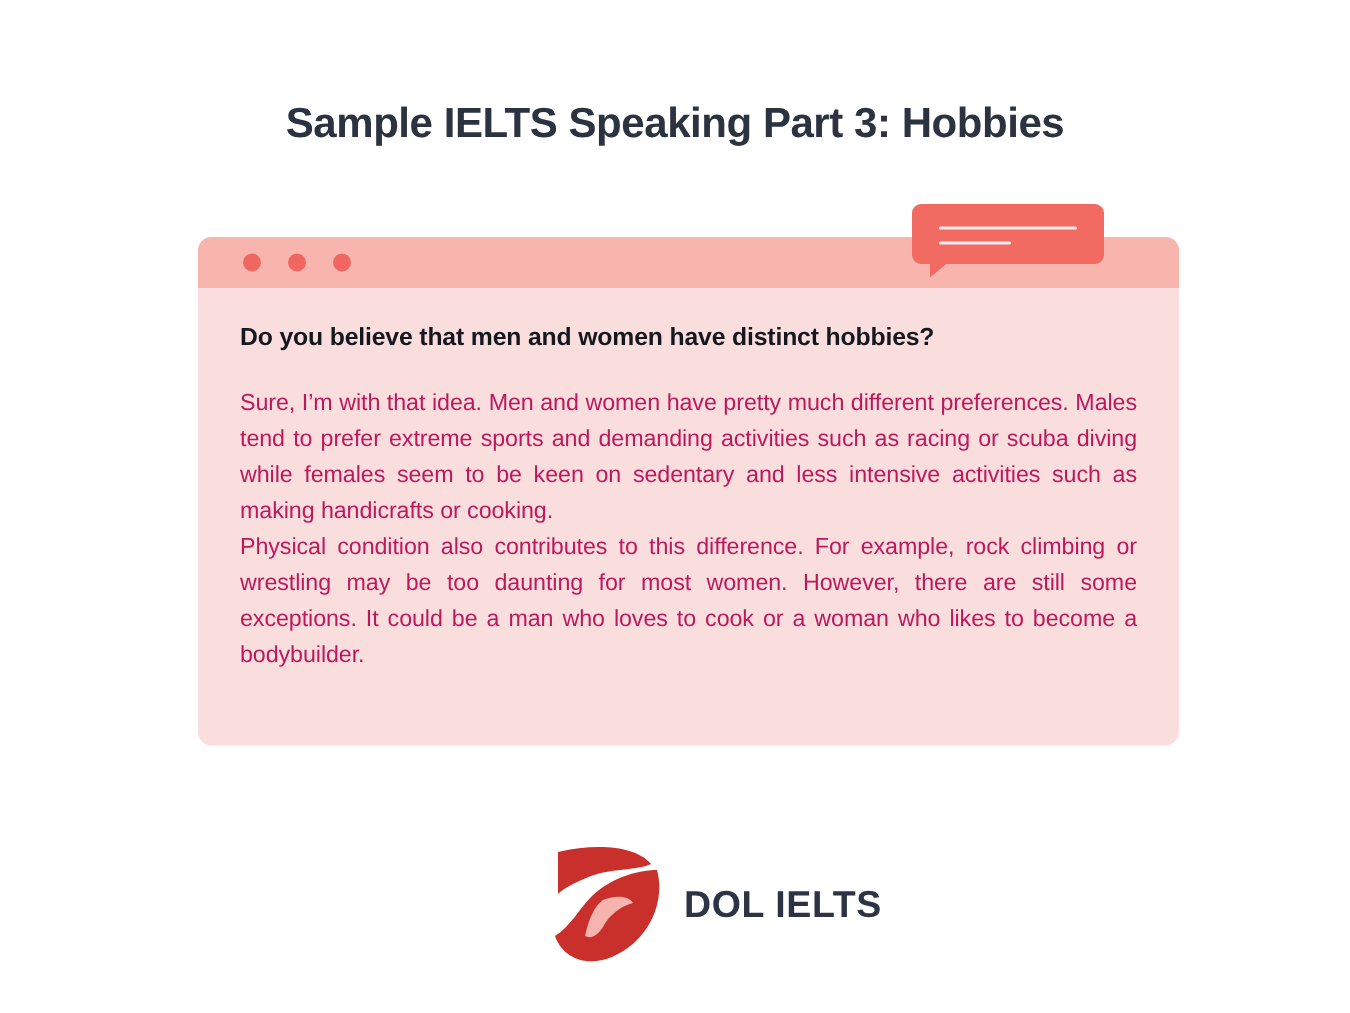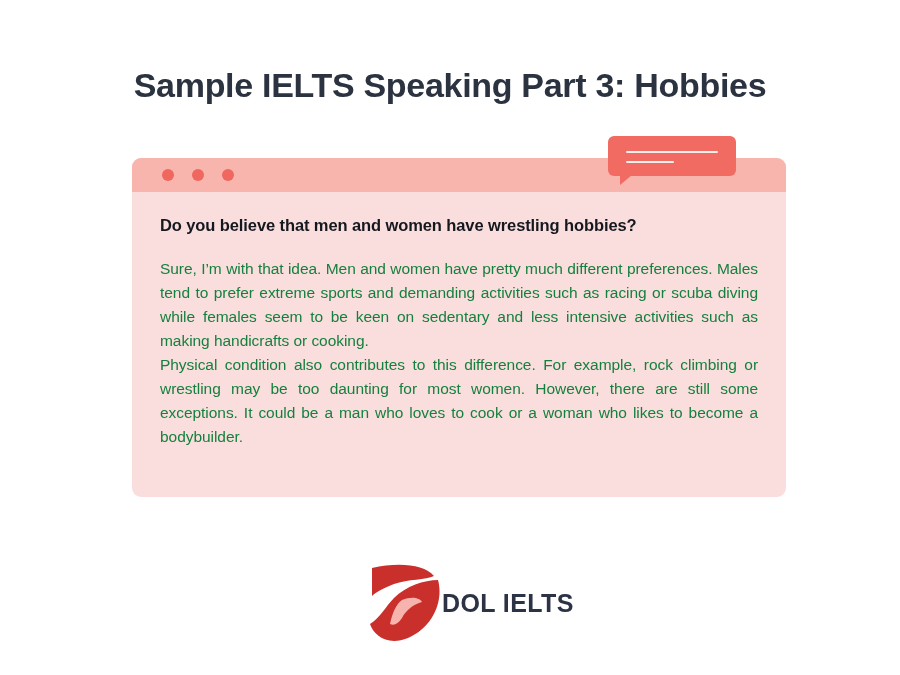--- a/index.html
+++ b/index.html
@@ -15,21 +15,21 @@
     position: relative;
   }
 
   
   .page-title {
     position: absolute;
     left: 0;
     top: 66px;
     width: 900px;
     text-align: center;
-    font-size: 34px;
+    font-size: 28px;
     font-weight: bold;
     letter-spacing: -0.3px;
     color: #2b3240;
     font-family: "Liberation Sans", sans-serif;
   }
 
   
   .card {
     position: absolute;
     left: 132px;
@@ -74,21 +74,21 @@
   .question {
     font-size: 16.5px;
     font-weight: bold;
     color: #15181f;
     margin: 0 0 22px 0;
     letter-spacing: -0.1px;
   }
   .answer {
     font-size: 15.5px;
     line-height: 24px;
-    color: #15803d;
+    color: #be185d;
     text-align: justify;
     margin: 0;
     letter-spacing: -0.05px;
   }
 
   
   .speech-bubble {
     position: absolute;
     left: 608px;
     top: 136px;
@@ -124,20 +124,21 @@
     border-bottom: 10px solid transparent;
   }
 
   
   .logo {
     position: absolute;
     left: 368px;
     top: 562px;
     display: flex;
     align-items: center;
+    gap: 14px;
   }
   .logo-mark {
     width: 74px;
     height: 82px;
     flex: none;
   }
   .logo-text {
     display: flex;
     flex-direction: column;
     justify-content: center;
@@ -160,21 +161,21 @@
 
   <div class="card-header">
     <div class="dots">
       <span class="dot"></span>
       <span class="dot"></span>
       <span class="dot"></span>
     </div>
   </div>
 
   <div class="card-body">
-    <div class="question">Do you believe that men and women have wrestling hobbies?</div>
+    <div class="question">Do you believe that men and women have distinct hobbies?</div>
     <p class="answer">Sure, I’m with that idea. Men and women have pretty much different preferences. Males tend to prefer extreme sports and demanding activities such as racing or scuba diving while females seem to be keen on sedentary and less intensive activities such as making handicrafts or cooking.</p>
     <p class="answer para2">Physical condition also contributes to this difference. For example, rock climbing or wrestling may be too daunting for most women. However, there are still some exceptions. It could be a man who loves to cook or a woman who likes to become a bodybuilder.</p>
   </div>
 </div>
 
 <div class="speech-bubble">
   <span class="bubble-line bubble-line-1"></span>
   <span class="bubble-line bubble-line-2"></span>
   <span class="bubble-tail"></span>
 </div>

